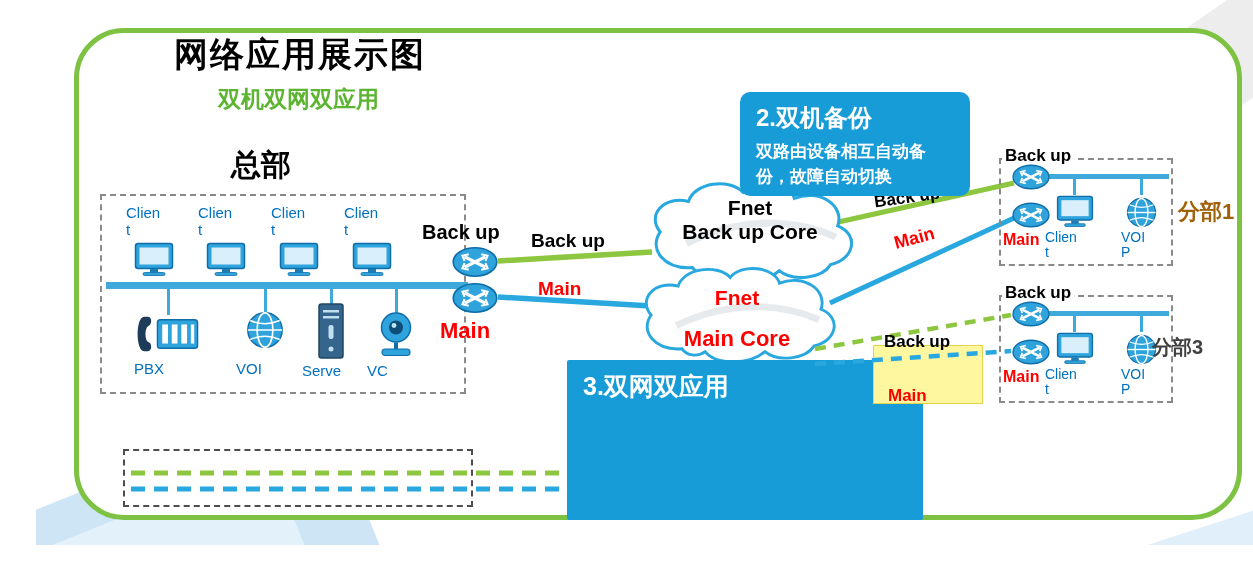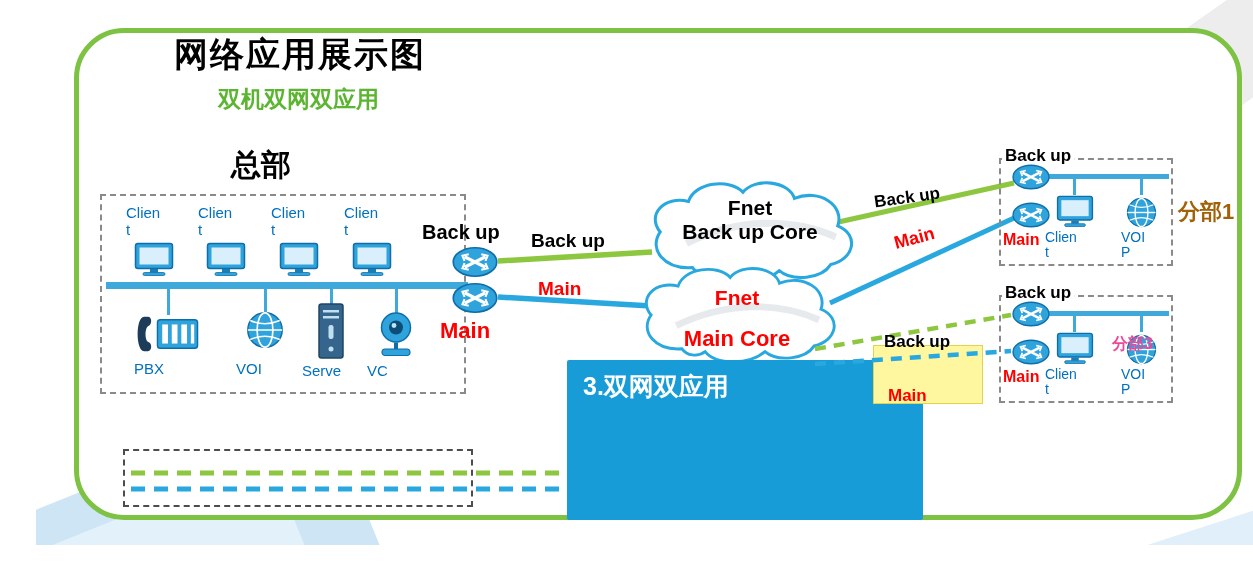--- a/index.html
+++ b/index.html
@@ -270,25 +270,29 @@
         <ellipse cx="18" cy="18" rx="7.5" ry="16.3" fill="none" stroke="#fff" stroke-width="1.6"></ellipse>
         <line x1="1.7" y1="18" x2="34.3" y2="18" stroke="#fff" stroke-width="1.6"></line>
         <path d="M4 9 Q18 15 32 9" fill="none" stroke="#fff" stroke-width="1.4"></path>
         <path d="M4 27 Q18 21 32 27" fill="none" stroke="#fff" stroke-width="1.4"></path>
       </svg>
     </div>
   <div class="txt blue ctr prewrap" style="left:1009px;top:367px;width:60px;font-size:14px;">Clien
 t</div>
   <div class="txt blue ctr prewrap" style="left:1085px;top:367px;width:42px;font-size:14px;">VOI
 P</div>
-  <div class="txt lbl" style="left:1076px;top:334px;font-size:16px;color:#ec4899;">分部3</div>
+  <div class="txt lbl" style="left:1116px;top:334px;font-size:20px;color:#404040;">分部3</div>
 
   <div class="linklbl" style="left:838px;top:188px;font-size:17px;color:#000;transform:rotate(-8deg);">Back up</div>
   <div class="linklbl red" style="left:858px;top:228px;font-size:18px;transform:rotate(-15deg);">Main</div>
 
+  <div class="callout" style="left:704px;top:92px;width:230px;height:104px;border-radius:10px;">
+    <div class="c-title" style="font-size:24px;">2.双机备份</div>
+    <div class="c-body" style="font-size:17px;">双路由设备相互自动备份，故障自动切换</div>
+  </div>
   <div class="callout" style="left:531px;top:360px;width:356px;height:160px;">
     <div class="c-title" style="font-size:25px;">3.双网双应用</div>
   </div>
 
   <div class="ylw" style="left:837px;top:345px;width:110px;height:59px;"></div>
 
   <svg class="toplines">
     <path d="M779,349 L975,315" stroke="#8DC63F" stroke-width="4.5" stroke-dasharray="11 8" fill="none"></path>
     <path d="M779,364 L975,351" stroke="#29A8DF" stroke-width="4.5" stroke-dasharray="11 8" fill="none"></path>
   </svg>

